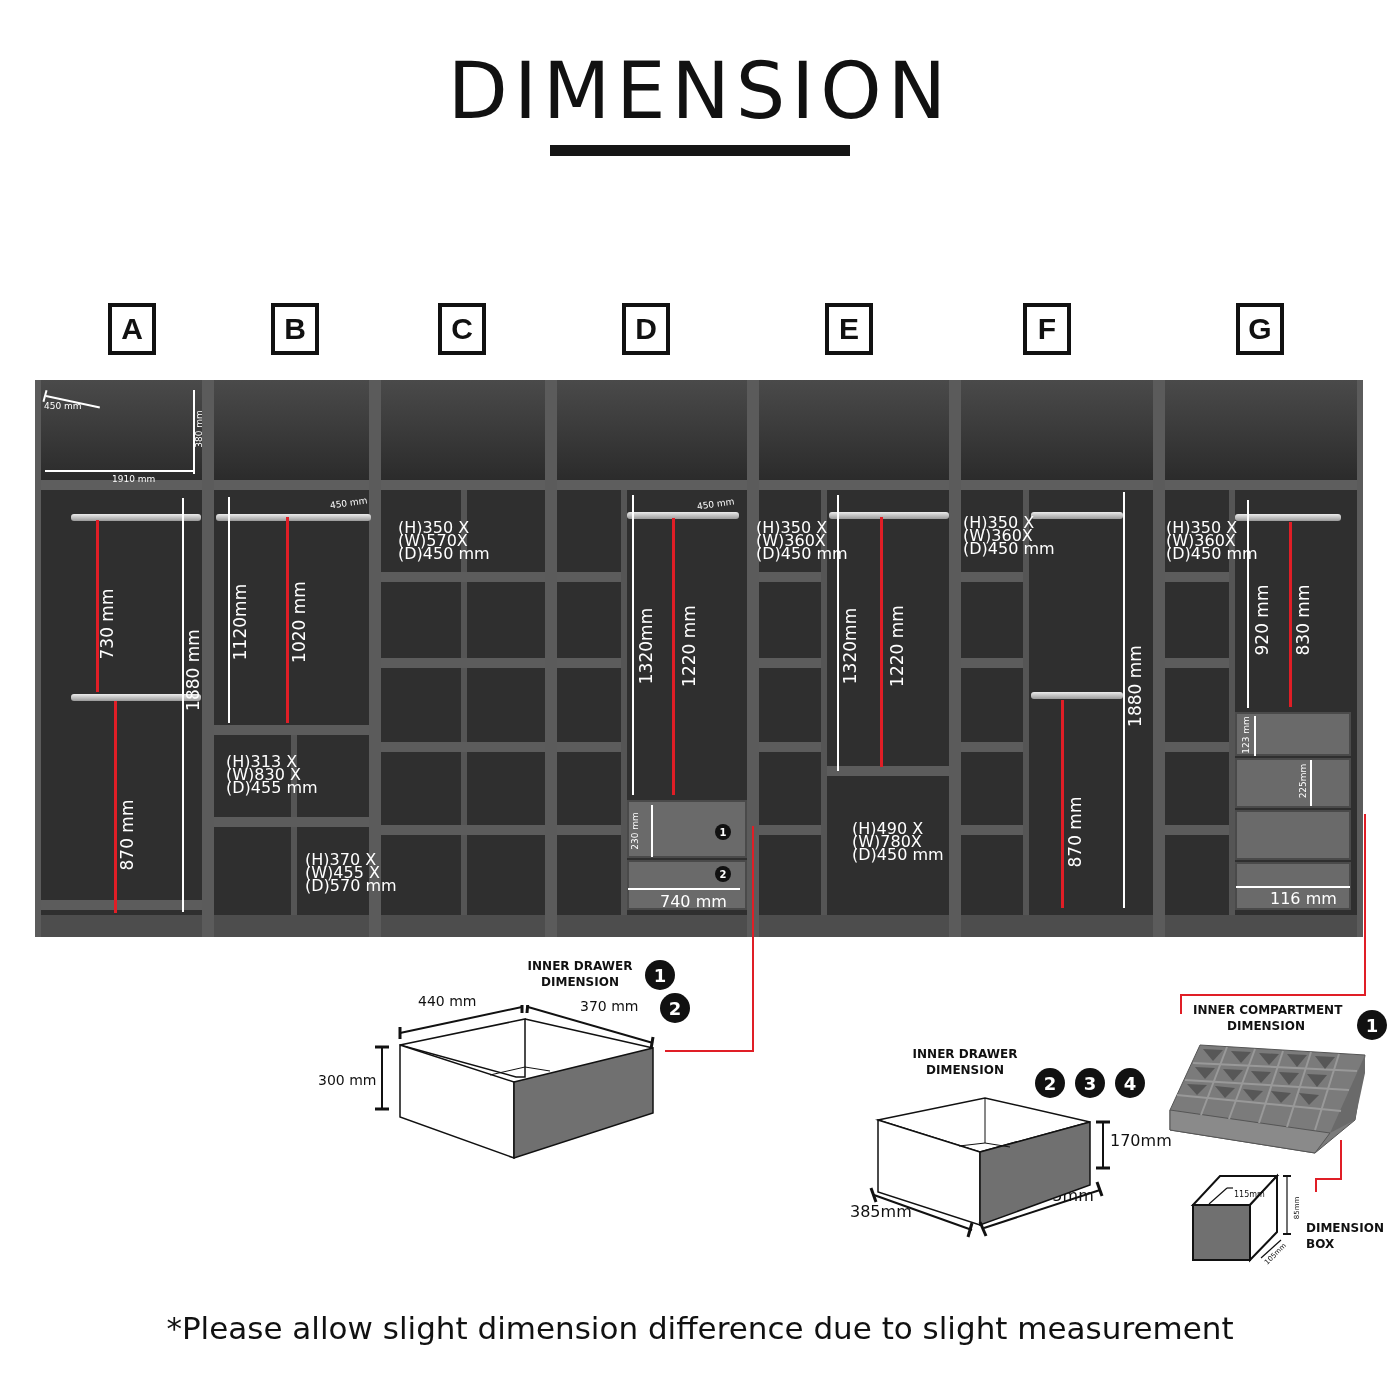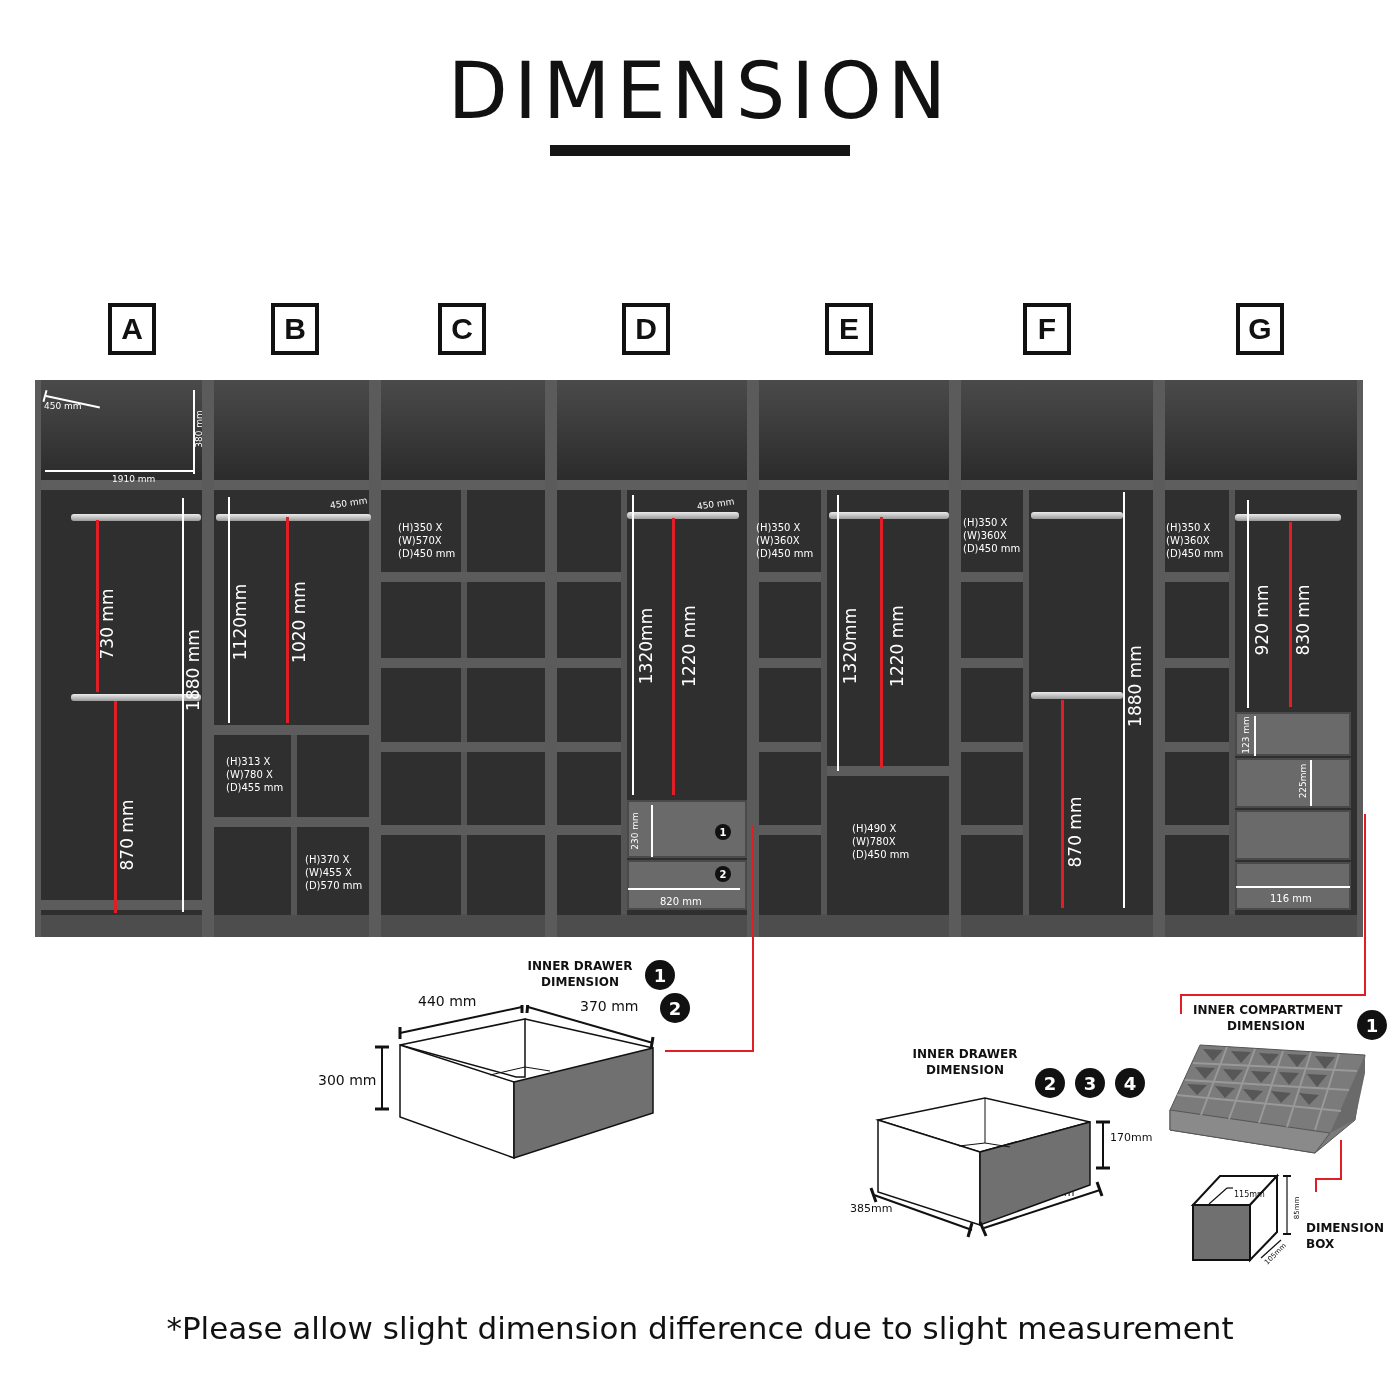--- a/index.html
+++ b/index.html
@@ -21,37 +21,37 @@
 
   .wardrobe { position: absolute; left: 35px; top: 380px; width: 1328px; height: 557px; background: #3a3a3a; }
   .col { position: absolute; top: 0; height: 557px; background: #2f2f2f; border-left: 6px solid #5b5b5b; border-right: 6px solid #5b5b5b; }
   .topbox { position: absolute; top: 0; left: 0; right: 0; height: 110px; background: linear-gradient(#4a4a4a, #2b2b2b); border-bottom: 10px solid #5e5e5e; }
   .plinth { position: absolute; left: 0; right: 0; bottom: 0; height: 22px; background: #4d4d4d; }
   .shelf { position: absolute; height: 10px; background: #5c5c5c; }
   .vdiv { position: absolute; width: 6px; background: #555; }
   .rail { position: absolute; height: 7px; background: linear-gradient(#ececec, #9a9a9a); border-radius: 3px; }
   .drawer { position: absolute; background: #6a6a6a; border: 2px solid #4a4a4a; }
 
-  .ann { position: absolute; color: #fff; font-family: "DejaVu Sans", sans-serif; font-size: 10px; line-height: 13px; white-space: pre; }
+  .ann { position: absolute; color: #fff; font-family: "DejaVu Sans", sans-serif; font-size: 16px; line-height: 13px; white-space: pre; }
   .ann-s { font-size: 9px; }
   .vtext { position: absolute; color: #fff; font-size: 17px; transform: rotate(-90deg); transform-origin: center; white-space: nowrap; }
   .vtext-s { font-size: 9px; }
 
   .wline { position: absolute; background: #fff; }
   .rline { position: absolute; background: #e01e26; }
 
   .badge { position: absolute; width: 22px; height: 22px; border-radius: 50%; background: #111; color: #fff;
     font-family: "DejaVu Sans", sans-serif; font-weight: bold; font-size: 14px;
     display: flex; align-items: center; justify-content: center; }
   .badge-l { width: 30px; height: 30px; font-size: 18px; }
   .badge-xs { width: 16px; height: 16px; font-size: 10px; }
 
   .heading { position: absolute; font-family: "DejaVu Sans", sans-serif; font-weight: bold; font-size: 12px; text-align: center; line-height: 16px; color: #111; }
   .dimtext { position: absolute; font-family: "DejaVu Sans", sans-serif; font-size: 14px; color: #111; white-space: nowrap; }
-  .dimtext-l { font-size: 11px; }
+  .dimtext-l { font-size: 16px; }
 
   .footnote { position: absolute; left: 0; width: 1400px; top: 1310px; text-align: center; font-family: "DejaVu Sans", sans-serif; font-size: 31px; color: #111; }
 </style>
 </head>
 <body>
 
 <div class="title">DIMENSION</div>
 <div class="title-bar"></div>
 
 <div class="sec-label" style="left:108px">A</div>
@@ -158,41 +158,41 @@
 <div class="vtext" style="left:152px;top:660px">1880 mm</div>
 <div class="rline" style="left:114px;top:701px;width:3px;height:212px"></div>
 <div class="vtext" style="left:92px;top:825px">870 mm</div>
 
 <div class="ann ann-s" style="left:330px;top:497px;transform:rotate(-8deg)">450 mm</div>
 <div class="wline" style="left:228px;top:497px;width:2px;height:226px"></div>
 <div class="vtext" style="left:202px;top:612px">1120mm</div>
 <div class="rline" style="left:286px;top:517px;width:3px;height:206px"></div>
 <div class="vtext" style="left:258px;top:612px">1020 mm</div>
 <div class="ann" style="left:226px;top:755px">(H)313 X
-(W)780 X
+(W)830 X
 (D)455 mm</div>
 <div class="ann" style="left:305px;top:853px">(H)370 X
 (W)455 X
 (D)570 mm</div>
 
 <div class="ann" style="left:398px;top:521px">(H)350 X
 (W)570X
 (D)450 mm</div>
 
 <div class="ann ann-s" style="left:697px;top:498px;transform:rotate(-8deg)">450 mm</div>
 <div class="wline" style="left:632px;top:495px;width:2px;height:300px"></div>
 <div class="vtext" style="left:608px;top:636px">1320mm</div>
 <div class="rline" style="left:672px;top:518px;width:3px;height:277px"></div>
 <div class="vtext" style="left:648px;top:636px">1220 mm</div>
 <div class="wline" style="left:651px;top:805px;width:2px;height:52px"></div>
 <div class="vtext vtext-s" style="left:616px;top:826px">230 mm</div>
 <div class="badge badge-xs" style="left:715px;top:824px">1</div>
 <div class="badge badge-xs" style="left:715px;top:866px">2</div>
 <div class="wline" style="left:628px;top:888px;width:112px;height:2px"></div>
-<div class="ann" style="left:660px;top:895px">820 mm</div>
+<div class="ann" style="left:660px;top:895px">740 mm</div>
 
 <div class="ann" style="left:756px;top:521px">(H)350 X
 (W)360X
 (D)450 mm</div>
 <div class="wline" style="left:837px;top:495px;width:2px;height:276px"></div>
 <div class="vtext" style="left:812px;top:636px">1320mm</div>
 <div class="rline" style="left:880px;top:517px;width:3px;height:250px"></div>
 <div class="vtext" style="left:856px;top:636px">1220 mm</div>
 <div class="ann" style="left:852px;top:822px">(H)490 X
 (W)780X

